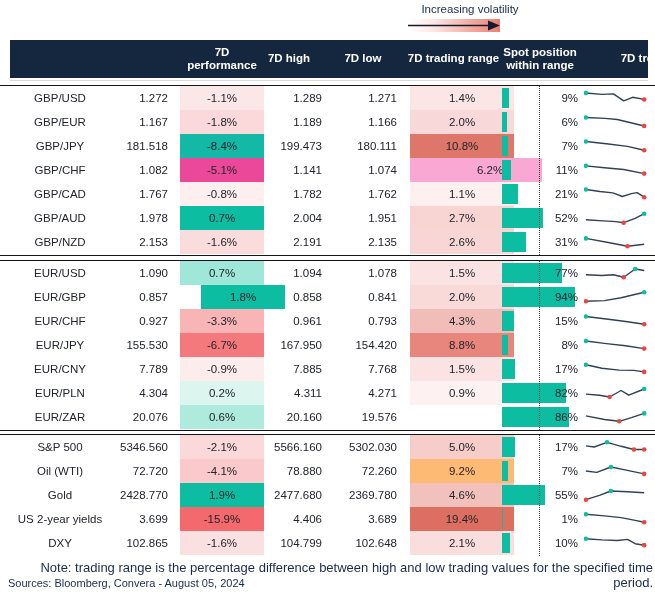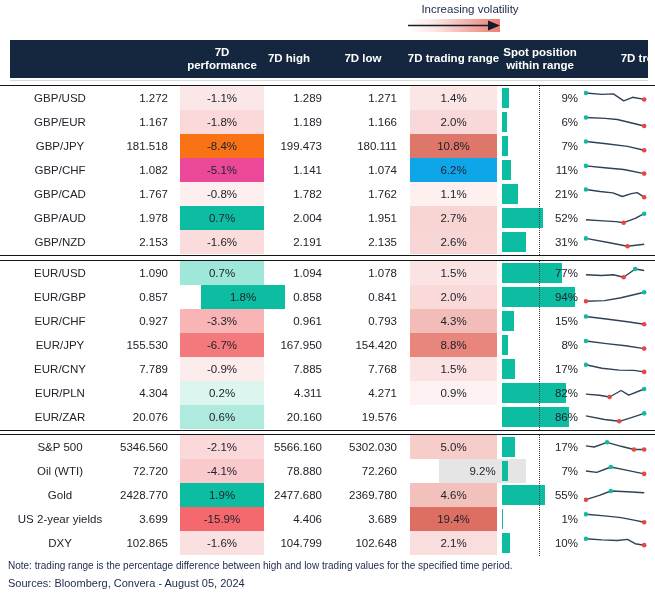--- a/index.html
+++ b/index.html
@@ -22,26 +22,26 @@
   .section{position:absolute;left:0;width:655px;border-top:1.5px solid #151515;box-sizing:border-box;}
   .section.closed{border-bottom:1.5px solid #151515;}
   .dotline{position:absolute;top:0;bottom:0;left:539px;width:0;border-left:1px dotted #3a3a3a;}
   .row{position:relative;width:655px;height:24px;}
   .cell{position:absolute;top:0;height:24px;line-height:24px;font-size:11.5px;white-space:nowrap;}
   .lbl{left:10px;width:100px;text-align:center;}
   .spot{left:104px;width:64px;text-align:right;}
   .perf{left:180px;width:84px;text-align:center;}
   .high{left:256px;width:66px;text-align:right;}
   .low{left:329px;width:68px;text-align:right;}
-  .range{left:410px;width:87px;text-align:center;}
+  .range{left:410px;width:104px;text-align:center;}
   .posbar{position:absolute;top:2px;left:502px;height:20px;}
   .poslbl{left:536px;width:42px;text-align:right;}
   .spark{position:absolute;top:0;left:584px;width:64px;height:24px;}
   
-  #note-text{position:absolute;top:560px;left:8px;width:645px;font-size:10px;color:#1b2a4a;}
+  #note-text{position:absolute;top:560px;left:8px;width:645px;font-size:13px;color:#1b2a4a;text-align:right;}
   #sources-text{position:absolute;top:577px;left:8px;width:645px;font-size:11px;color:#1b2a4a;}
 </style>
 </head>
 <body>
 
 <div id="stage">
 
   <div id="legend-label">Increasing volatility</div>
   <div id="legend-gradient"></div>
   <svg id="legend-arrow" width="96" height="13" viewBox="0 0 96 13">
@@ -87,39 +87,39 @@
           <div class="cell poslbl">6%</div>
           <svg class="spark" viewBox="0 0 64 24">
             <polyline points="1.9,7.5 21.1,8.4 33.3,9.5 60.2,16.0" fill="none" stroke="#2f4156" stroke-width="1.4" stroke-linejoin="round"></polyline>
             <circle cx="1.92" cy="7.5" r="2.3" fill="#0dbda1"></circle>
             <circle cx="60.16" cy="15.959999999999999" r="2.3" fill="#e8473f"></circle>
           </svg>
         </div>
         <div class="row">
           <div class="cell lbl">GBP/JPY</div>
           <div class="cell spot">181.518</div>
-          <div class="cell perf" style="background: #f97316; text-align: center;">-8.4%</div>
+          <div class="cell perf" style="background: #14b8a6; text-align: center;">-8.4%</div>
           <div class="cell high">199.473</div>
           <div class="cell low">180.111</div>
           <div class="cell range" style="background: rgb(222, 118, 105);">10.8%</div>
           <div class="posbar" style="width: 5.5px; background: rgb(13, 189, 161);"></div>
           <div class="cell poslbl">7%</div>
           <svg class="spark" viewBox="0 0 64 24">
             <polyline points="1.9,7.5 22.4,9.8 43.5,12.4 60.2,16.3" fill="none" stroke="#2f4156" stroke-width="1.4" stroke-linejoin="round"></polyline>
             <circle cx="1.92" cy="7.5" r="2.3" fill="#0dbda1"></circle>
             <circle cx="60.16" cy="16.32" r="2.3" fill="#e8473f"></circle>
           </svg>
         </div>
         <div class="row">
           <div class="cell lbl">GBP/CHF</div>
           <div class="cell spot">1.082</div>
           <div class="cell perf" style="background: #ec4899;">-5.1%</div>
           <div class="cell high">1.141</div>
           <div class="cell low">1.074</div>
-          <div class="cell range" style="background: #0ea5e9;">6.2%</div>
+          <div class="cell range" style="background: #f9a8d4; padding-left: 28px;">6.2%</div>
           <div class="posbar" style="width: 8.6px; background: rgb(13, 189, 161);"></div>
           <div class="cell poslbl">11%</div>
           <svg class="spark" viewBox="0 0 64 24">
             <polyline points="1.9,7.9 20.5,9.8 39.7,11.5 60.2,15.6" fill="none" stroke="#2f4156" stroke-width="1.4" stroke-linejoin="round"></polyline>
             <circle cx="1.92" cy="7.86" r="2.3" fill="#0dbda1"></circle>
             <circle cx="60.16" cy="15.6" r="2.3" fill="#e8473f"></circle>
           </svg>
         </div>
         <div class="row">
           <div class="cell lbl">GBP/CAD</div>
@@ -291,21 +291,21 @@
             <circle cx="49.92" cy="14.52" r="2.3" fill="#e8473f"></circle>
             <circle cx="60.16" cy="14.52" r="2.3" fill="#e8473f"></circle>
           </svg>
         </div>
         <div class="row">
           <div class="cell lbl">Oil (WTI)</div>
           <div class="cell spot">72.720</div>
           <div class="cell perf" style="background: rgb(249, 201, 203);">-4.1%</div>
           <div class="cell high">78.880</div>
           <div class="cell low">72.260</div>
-          <div class="cell range" style="background: #e5e5e5; margin-left: 29px;">9.2%</div>
+          <div class="cell range" style="background: #fdba74;">9.2%</div>
           <div class="posbar" style="width: 5.5px; background: rgb(13, 189, 161);"></div>
           <div class="cell poslbl">7%</div>
           <svg class="spark" viewBox="0 0 64 24">
             <polyline points="1.9,12.0 12.8,13.4 26.9,8.0 41.0,10.9 60.2,14.9" fill="none" stroke="#2f4156" stroke-width="1.4" stroke-linejoin="round"></polyline>
             <circle cx="26.88" cy="8.040000000000001" r="2.3" fill="#0dbda1"></circle>
             <circle cx="60.16" cy="14.88" r="2.3" fill="#e8473f"></circle>
           </svg>
         </div>
         <div class="row">
           <div class="cell lbl">Gold</div>

